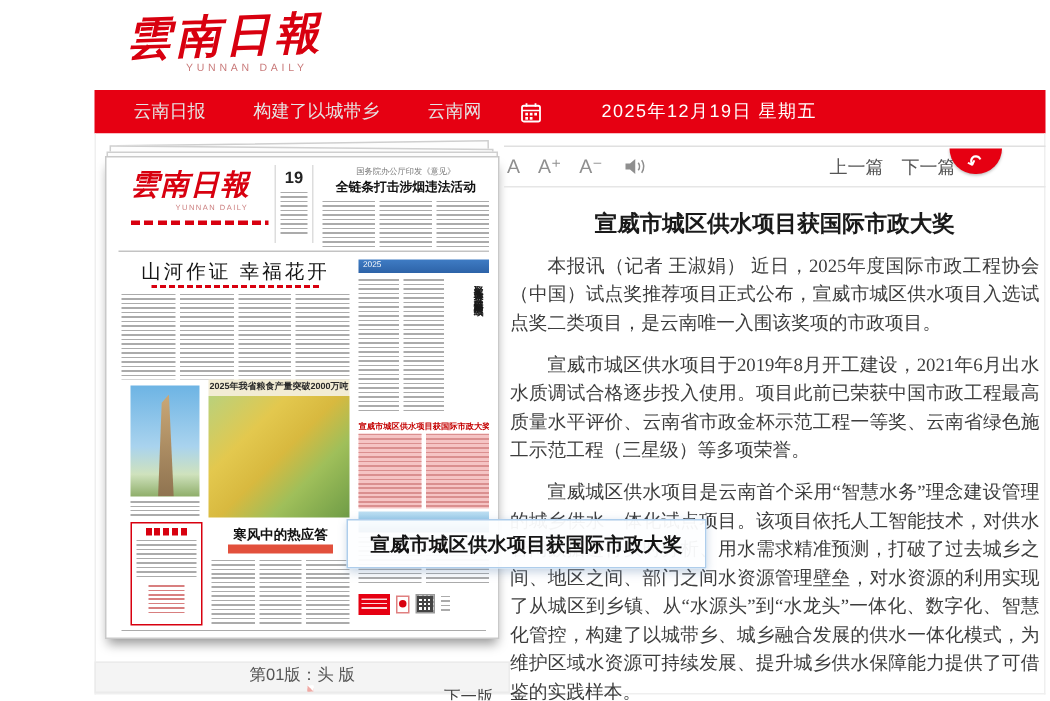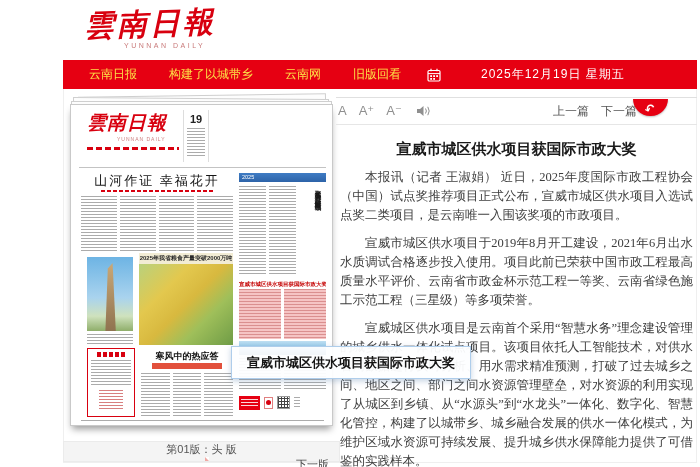--- a/index.html
+++ b/index.html
@@ -10,21 +10,21 @@
   
   .site-logo{position:absolute;left:84px;top:4px;}
   .site-logo-text{font-family:"DejaVu Serif","Liberation Serif",serif;font-weight:bold;
     font-style:italic;color:#d8000f;font-size:30px;letter-spacing:3px;transform:rotate(-2deg);}
   .site-logo-sub{font-size:7px;color:#c97a7a;letter-spacing:2.5px;margin:-3px 0 0 40px;}
 
   
   .navbar{position:absolute;left:63px;top:60px;width:634px;height:29px;background:#e60012;
     display:flex;align-items:center;box-sizing:border-box;padding:0 10px;color:#fff;font-size:12px;}
   .nav-items{display:flex;align-items:center;height:100%;}
-  .nav-item{color:#fde047;text-decoration:none;padding:0 16px;line-height:29px;white-space:nowrap;}
+  .nav-item{color:#e5e5e5;text-decoration:none;padding:0 16px;line-height:29px;white-space:nowrap;}
   .nav-cal{display:inline-flex;align-items:center;margin:0 14px 0 10px;}
   .nav-date{margin-left:26px;letter-spacing:1px;white-space:nowrap;}
 
   
   .content-frame{position:absolute;left:63px;top:89px;width:634px;height:374px;
     border:1px solid #efefef;border-top:none;box-sizing:border-box;background:#fff;}
 
   
   .stk{position:absolute;background:#fdfdfd;border:1px solid #cfcfcf;height:9px;}
   .stk1{left:78px;top:95px;width:246px;transform:rotate(-0.8deg);}
@@ -155,21 +155,20 @@
     <div class="site-logo-text" data-interactable="false">雲南日報</div>
     <div class="site-logo-sub" data-interactable="false">YUNNAN DAILY</div>
   </div>
 
   <div class="navbar" data-interactable="false">
     <div class="nav-items" data-interactable="false">
 
     <a class="nav-item" data-interactable="true">云南日报</a>
         <a class="nav-item" data-interactable="true">构建了以城带乡</a>
         <a class="nav-item" data-interactable="true">云南网</a>
-        <a class="nav-item" data-interactable="true">旧版回看</a>
       </div>
     <span class="nav-cal" data-interactable="true">
       <svg width="14" height="14" viewBox="0 0 14 14">
         <rect x="1" y="2.5" width="12" height="10.5" rx="1.2" fill="none" stroke="#fff" stroke-width="1.2"></rect>
         <line x1="1" y1="5.6" x2="13" y2="5.6" stroke="#fff" stroke-width="1"></line>
         <line x1="4" y1="0.8" x2="4" y2="3.2" stroke="#fff" stroke-width="1.2"></line>
         <line x1="10" y1="0.8" x2="10" y2="3.2" stroke="#fff" stroke-width="1.2"></line>
         <rect x="3.2" y="7.2" width="1.8" height="1.8" fill="#fff"></rect>
         <rect x="6.2" y="7.2" width="1.8" height="1.8" fill="#fff"></rect>
         <rect x="9.2" y="7.2" width="1.8" height="1.8" fill="#fff"></rect>
@@ -189,20 +188,29 @@
   <div class="paper" data-interactable="true">
     <div class="p-mast" data-interactable="false">雲南日報</div>
     <div class="p-mast-sub" data-interactable="false">YUNNAN DAILY</div>
     <div class="p-mast-line" data-interactable="false"></div>
 
     <div class="p-datebox" data-interactable="false">
       <div class="p-date-day" data-interactable="false">19</div>
       <div class="p-date-sim sim" data-interactable="false"></div>
     </div>
 
+    <div class="p-tstory" data-interactable="false">
+      <div class="p-kicker" data-interactable="false">国务院办公厅印发《意见》</div>
+      <div class="p-tophl" data-interactable="false">全链条打击涉烟违法活动</div>
+      <div class="p-tcols cols" data-interactable="false">
+        <div class="sim"></div>
+          <div class="sim"></div>
+          <div class="sim"></div>
+      </div>
+    </div>
 
     <div class="p-rule" data-interactable="false"></div>
 
     <div class="p-lead-hl" data-interactable="false">山河作证 幸福花开</div>
     <div class="p-lead-sub" data-interactable="false"></div>
     <div class="p-lead-cols cols" data-interactable="false">
       <div class="sim"></div>
         <div class="sim"></div>
         <div class="sim"></div>
         <div class="sim"></div>

